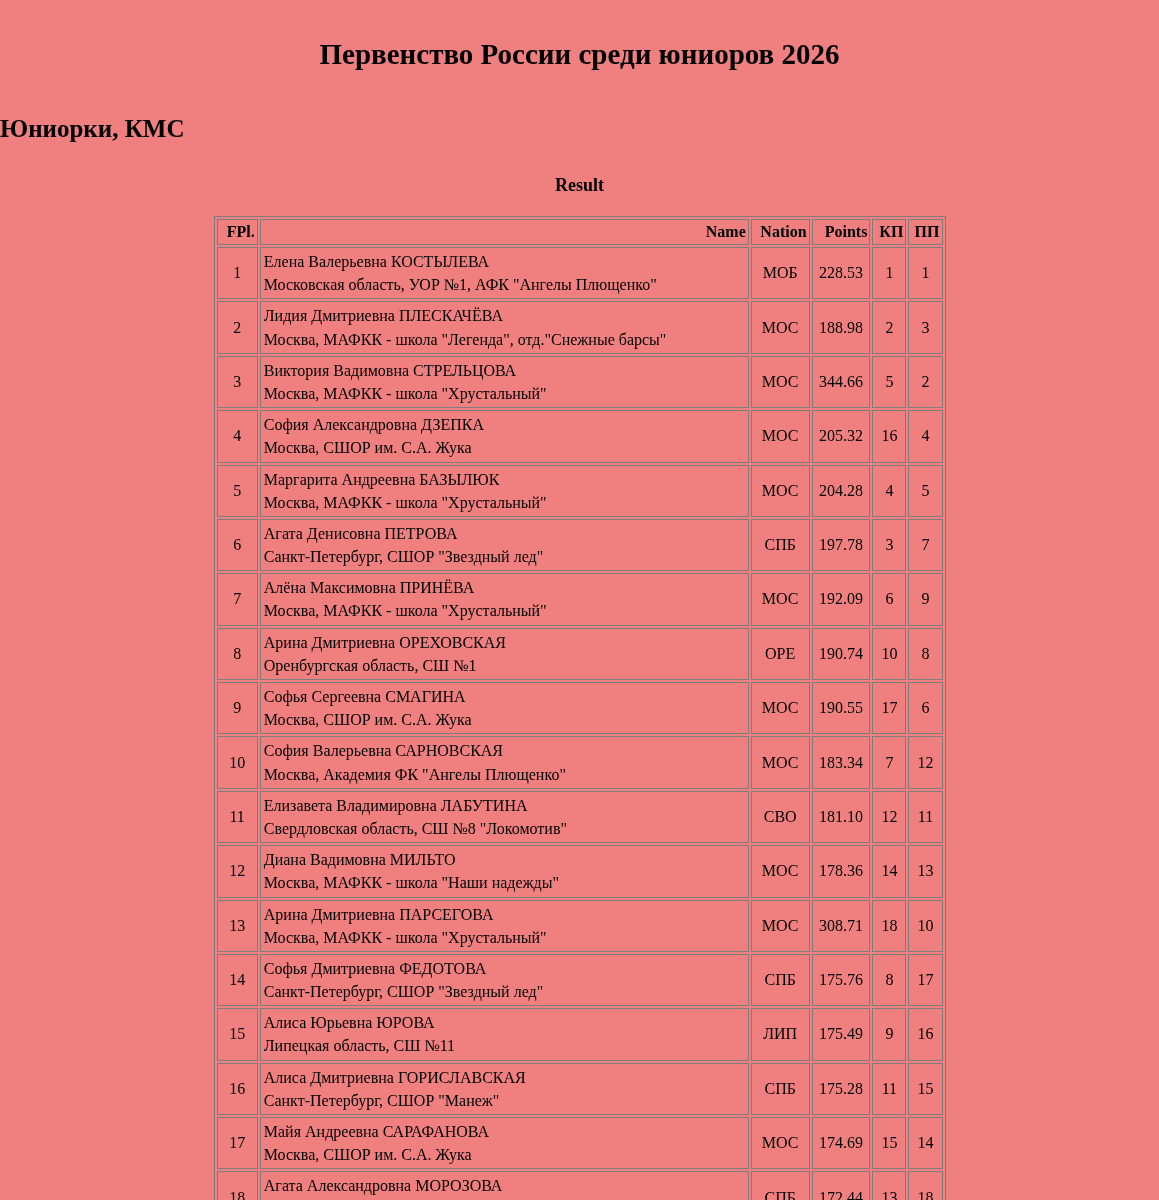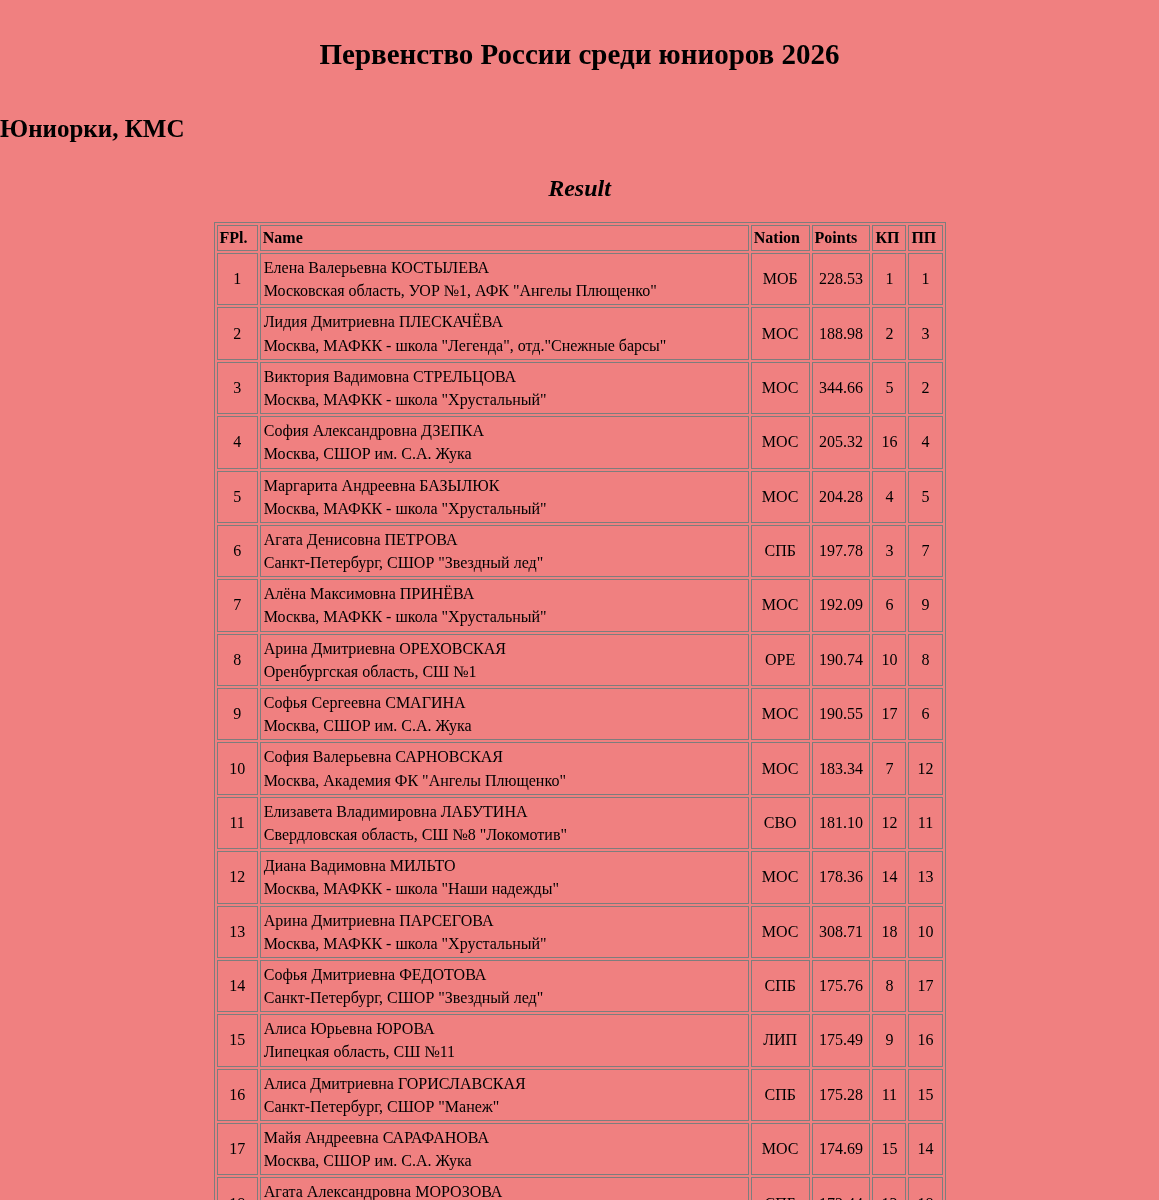--- a/index.html
+++ b/index.html
@@ -21,46 +21,45 @@
     padding-top: 28px;
   }
   .subtitle {
     font-size: 25px;
     font-weight: bold;
     margin: 0;
     padding-top: 34px;
   }
   .section-heading {
     text-align: center;
-    font-size: 24px;
+    font-size: 18px;
     font-weight: bold;
     margin: 0;
     padding-top: 32px;
     padding-bottom: 20px;
-    font-style: italic;
   }
   table.results {
     margin: 0 auto;
     border-collapse: separate;
     border-spacing: 2px;
     border: 1px solid #7d7d7d;
     width: 732px;
     table-layout: fixed;
   }
   table.results th,
   table.results td {
     border: 1px solid #7d7d7d;
     font-size: 16px;
     padding: 2px 3px;
     vertical-align: middle;
     overflow: hidden;
   }
   table.results th {
     font-weight: bold;
-    text-align: left;
+    text-align: right;
     padding: 3px 2px;
   }
   col.col-fpl    { width: 40px; }
   col.col-name   { width: 474px; }
   col.col-nation { width: 57px; }
   col.col-points { width: 57px; }
   col.col-kp     { width: 33px; }
   col.col-pp     { width: 33px; }
   td.cell-center { text-align: center; }
   td.cell-name   { text-align: left; margin-left: 28px; }

